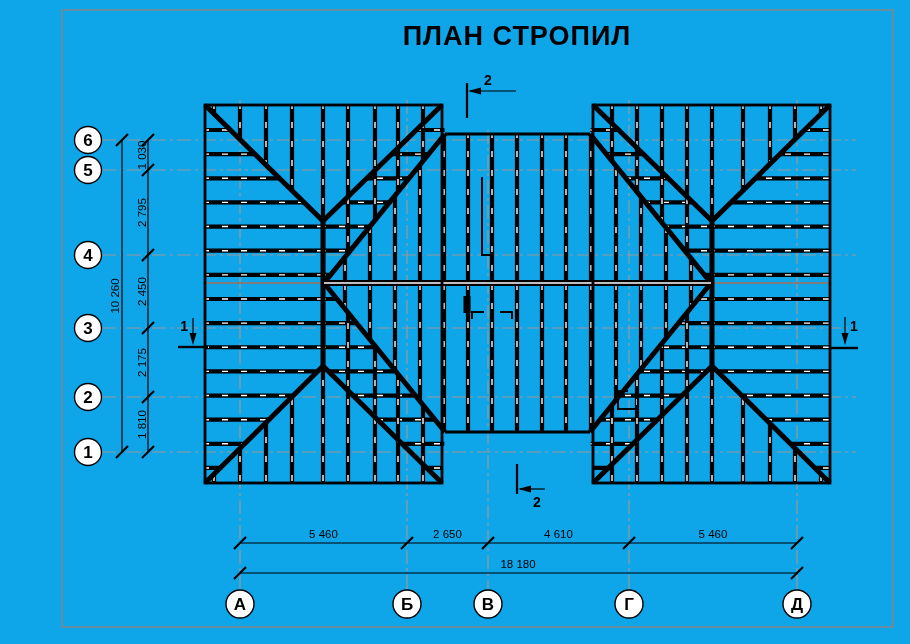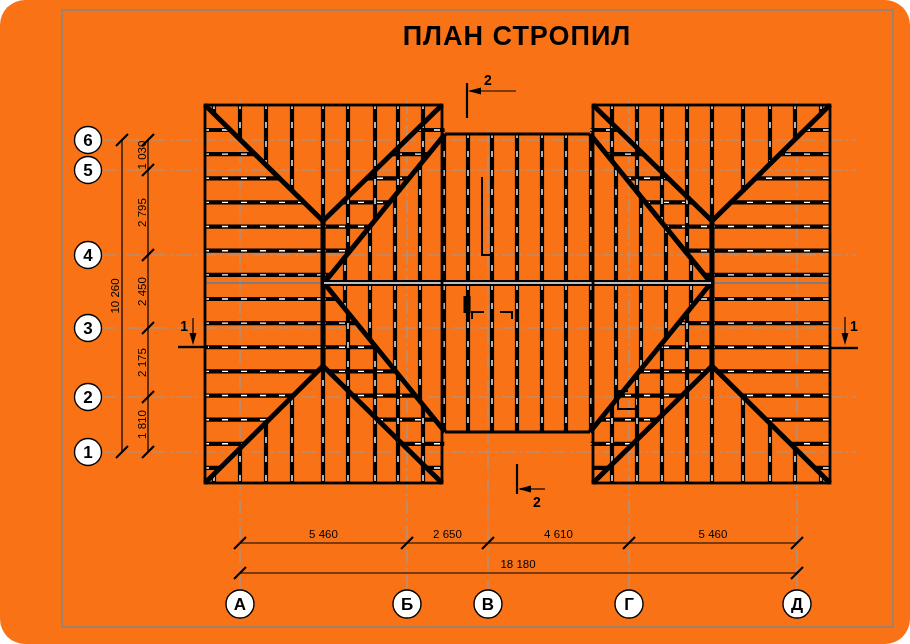--- a/index.html
+++ b/index.html
@@ -1,17 +1,17 @@
 <!DOCTYPE html>
 <html><head>
 <meta charset="utf-8">
 <style>
   html,body{margin:0;padding:0;background:#fff;}
-  .page{position:relative;width:910px;height:644px;background:#f97316;overflow:hidden;
-        font-family:"Liberation Sans",sans-serif;border-radius:25px;}
+  .page{position:relative;width:910px;height:644px;background:#0ea5e9;overflow:hidden;
+        font-family:"Liberation Sans",sans-serif;}
   svg text{font-family:"Liberation Sans",sans-serif;fill:#000;}
   .title-text{font-weight:bold;font-size:27px;letter-spacing:1px;}
   .bubble-num{font-weight:bold;font-size:17px;}
   .dim-text{font-size:11.5px;}
   .marker-text{font-weight:bold;font-size:14px;}
 </style>
 </head>
 <body>
 
 <div class="page">

